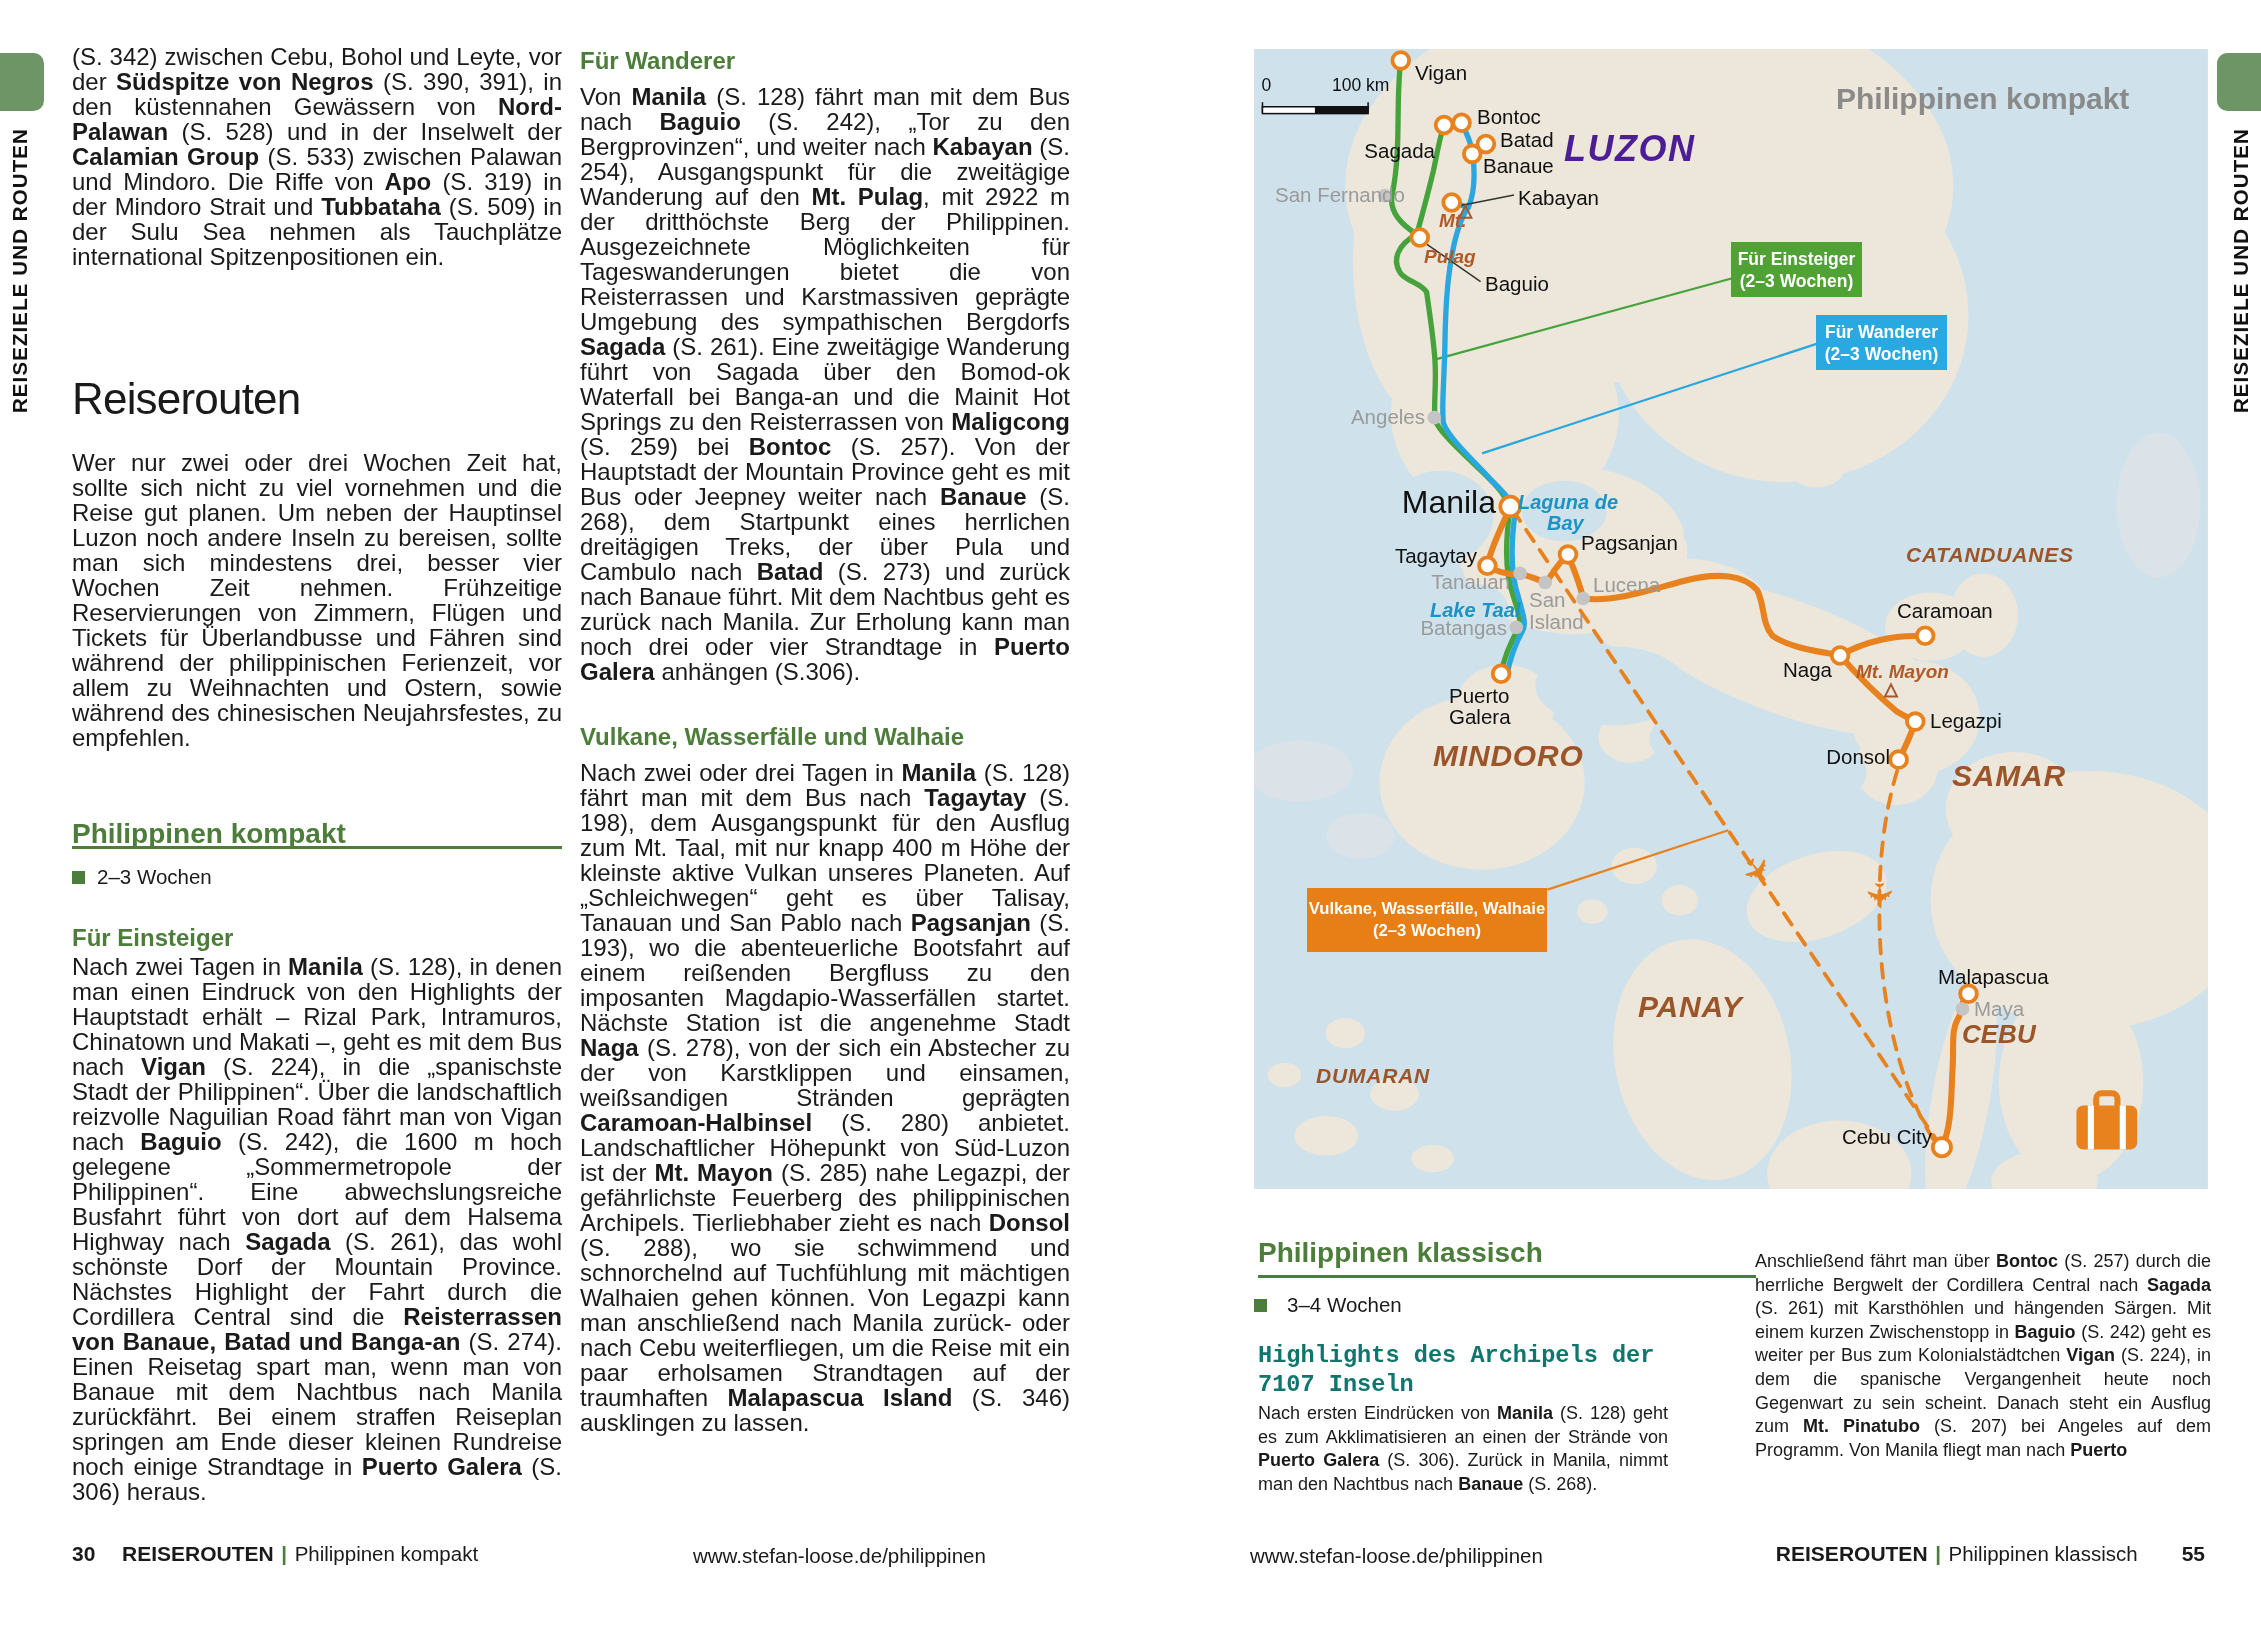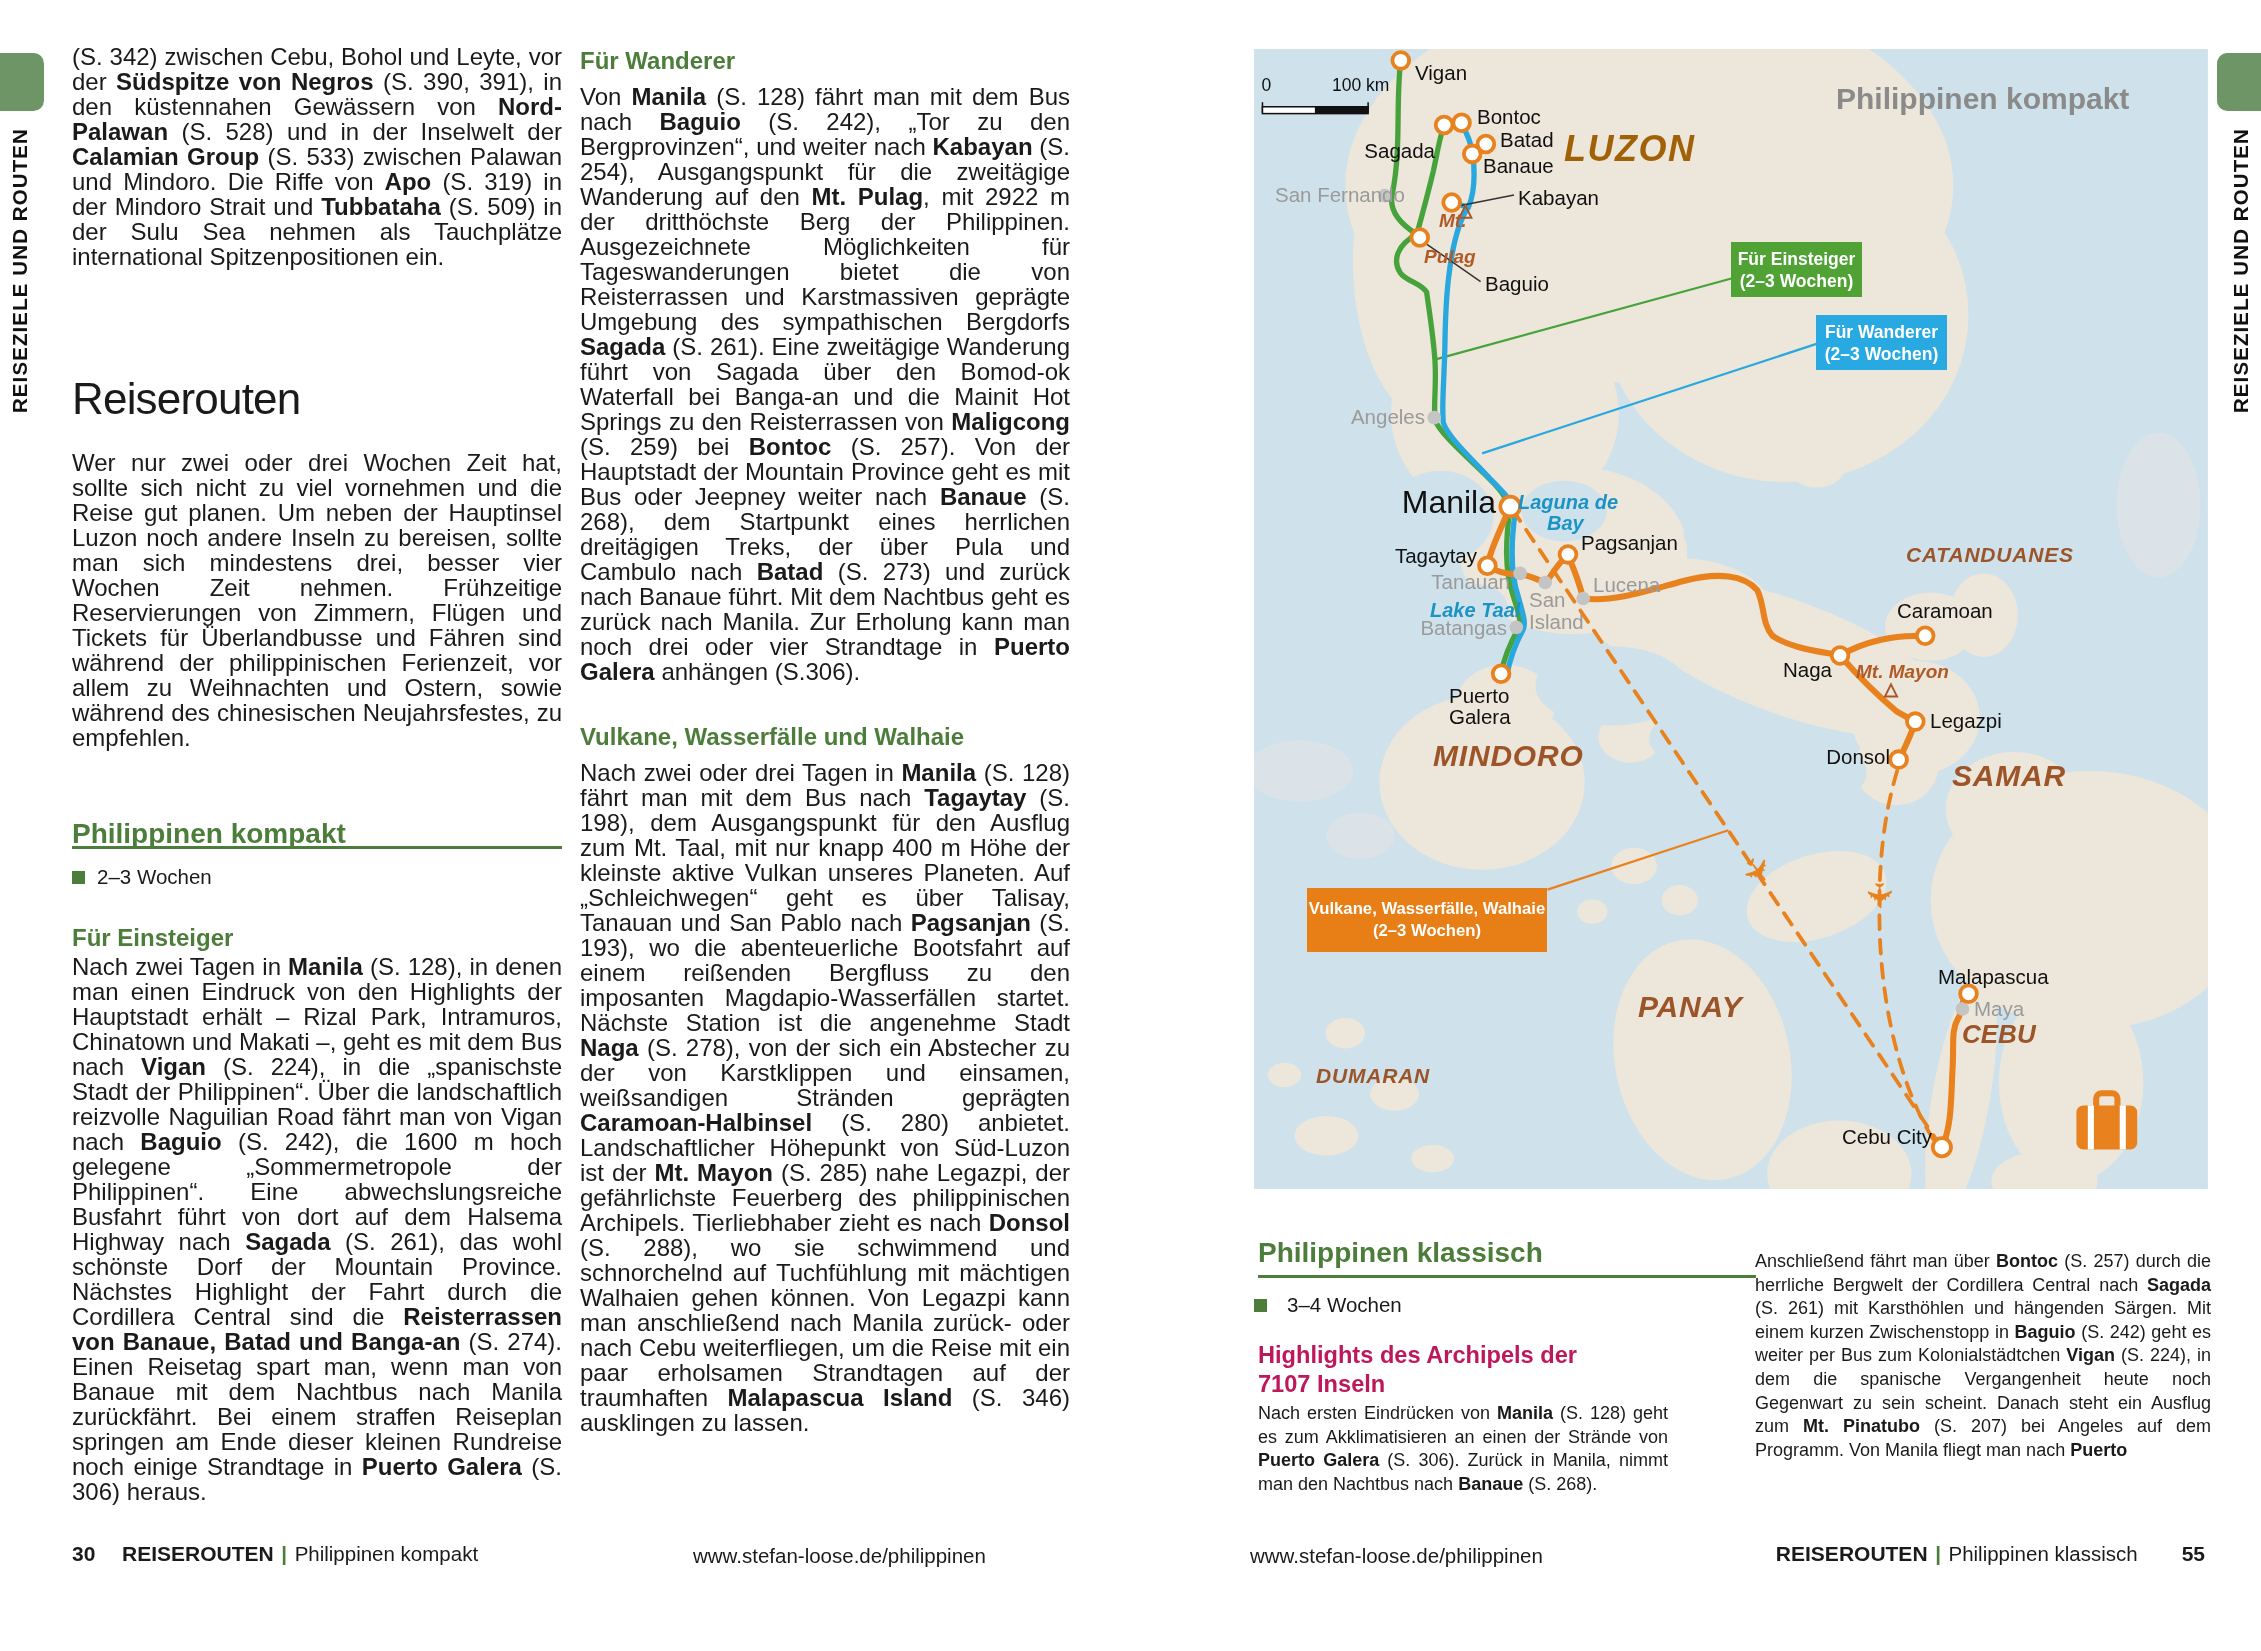--- a/index.html
+++ b/index.html
@@ -13,37 +13,37 @@
           writing-mode:vertical-rl;transform:rotate(180deg);white-space:nowrap;}
   #vlabel-left{left:7.6px;top:128px;}
   #vlabel-right{right:7.6px;top:128px;}
   
   .abs{position:absolute;}
   .para{font-size:24px;line-height:25px;text-align:justify;}
   .para-sm{font-size:18px;line-height:23.6px;text-align:justify;}
   .big-title{font-size:44px;font-weight:400;letter-spacing:-0.8px;}
   .h-green-lg{font-size:28px;font-weight:bold;color:#4C7D3A;}
   .h-green{font-size:24px;font-weight:bold;color:#4C7D3A;}
-  .h-green-sm{font-size:23.6px;font-weight:bold;color:#be185d;line-height:29px;}
+  .h-green-sm{font-size:23.6px;font-weight:bold;color:#0f766e;line-height:29px;font-family:Liberation Mono, monospace;}
   .rule{height:3px;background:#4C7D3A;}
   .bullet-row{display:flex;align-items:center;gap:12px;font-size:20.5px;}
   .bullet{width:13px;height:13px;background:#4C7D3A;flex:0 0 auto;}
   .footer{font-size:20.5px;white-space:nowrap;}
   .footer b{font-size:21px;}
   .sep-green{color:#4C7D3A;font-weight:bold;padding:0 7.6px;}
   
   #map{position:absolute;left:1254px;top:49px;width:954px;height:1140px;}
   #map-labels{position:absolute;left:0;top:0;width:100%;height:100%;pointer-events:none;}
   .map-label{position:absolute;white-space:nowrap;}
   .ml-city{font-size:20.5px;color:#111;}
   .ml-manila{font-size:32px;color:#111;}
   .ml-gray{font-size:20.5px;color:#9A9A9A;}
   .ml-water{font-size:20px;color:#1B93C4;font-style:italic;font-weight:bold;}
   .ml-peak{font-size:19px;color:#B05A27;font-style:italic;font-weight:bold;}
-  .ml-region-xl{font-size:36px;color:#a16207;font-style:italic;font-weight:bold;letter-spacing:1.5px;}
+  .ml-region-xl{font-size:36px;color:#4c1d95;font-style:italic;font-weight:bold;letter-spacing:1.5px;}
   .ml-region{font-size:30px;color:#9C5429;font-style:italic;font-weight:bold;letter-spacing:0.8px;}
   .ml-region-md{font-size:26px;color:#9C5429;font-style:italic;font-weight:bold;}
   .ml-region-sm{font-size:21px;color:#9C5429;font-style:italic;font-weight:bold;letter-spacing:0.8px;}
   .ml-maptitle{font-size:30px;color:#8A8A8A;font-weight:bold;}
   .ml-scale{font-size:17.5px;color:#111;}
   .map-box{position:absolute;color:#fff;font-weight:bold;font-size:17.5px;line-height:22px;
            display:flex;flex-direction:column;align-items:center;justify-content:center;text-align:center;}
   #box-einsteiger{left:477px;top:193px;width:131px;height:55px;background:#4FA233;}
   #box-wanderer{left:562px;top:266px;width:131px;height:55px;background:#29A9E1;}
   #box-vulkane{left:53px;top:839px;width:240px;height:64px;background:#E87E16;font-size:16.7px;}

